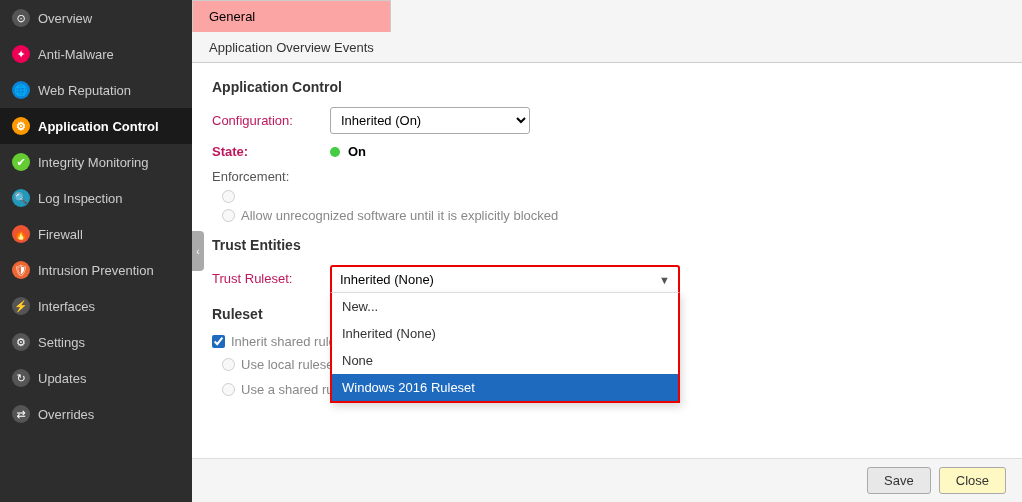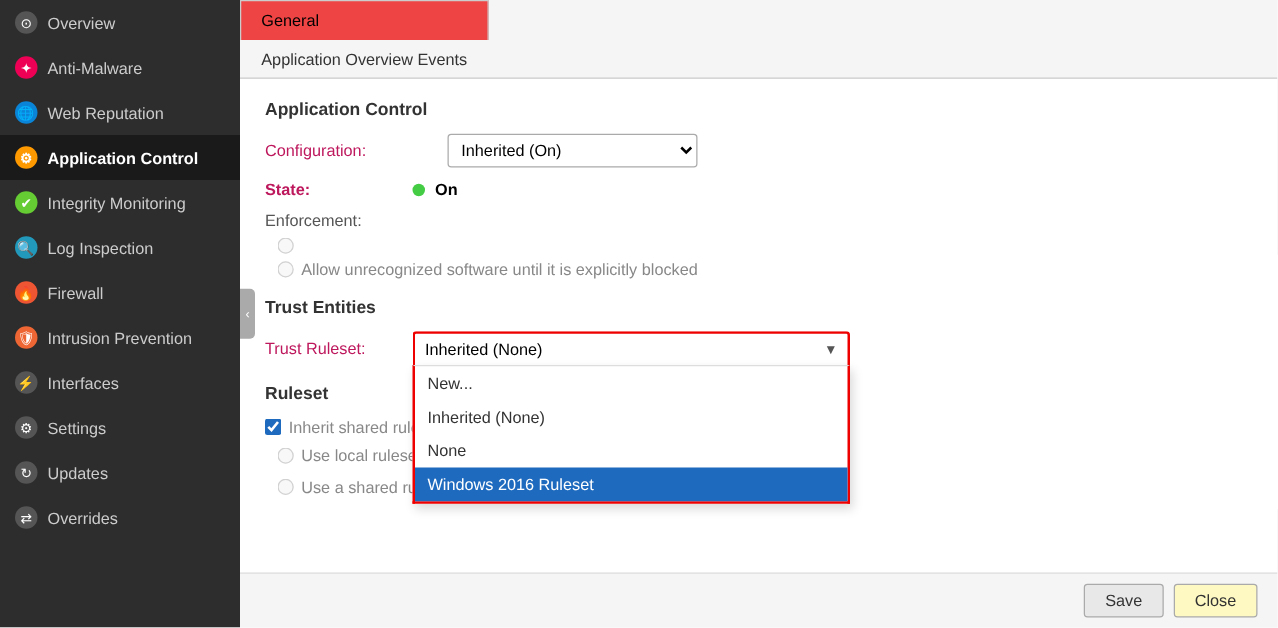--- a/index.html
+++ b/index.html
@@ -84,21 +84,21 @@
     .tab {
       padding: 8px 16px;
       cursor: pointer;
       font-size: 13px;
       color: #333;
       border: 1px solid transparent;
       border-bottom: none;
       margin-bottom: -1px;
     }
     .tab.active {
-      background: #ef4444;
+      background: #fca5a5;
       border-color: #ccc;
       border-bottom-color: #fff;
       color: #000;
     }
 
     
     .content-area {
       flex: 1;
       padding: 16px 20px;
       overflow-y: auto;
@@ -126,21 +126,20 @@
     }
 
     select.form-select {
       width: 200px;
       padding: 4px 6px;
       border: 1px solid #aaa;
       border-radius: 3px;
       background: #fff;
       font-size: 13px;
       cursor: pointer;
-      margin-left: 28px;
     }
 
     .state-row {
       display: flex;
       align-items: center;
       margin-bottom: 10px;
       gap: 8px;
       font-weight: bold;
     }
     .green-dot {

